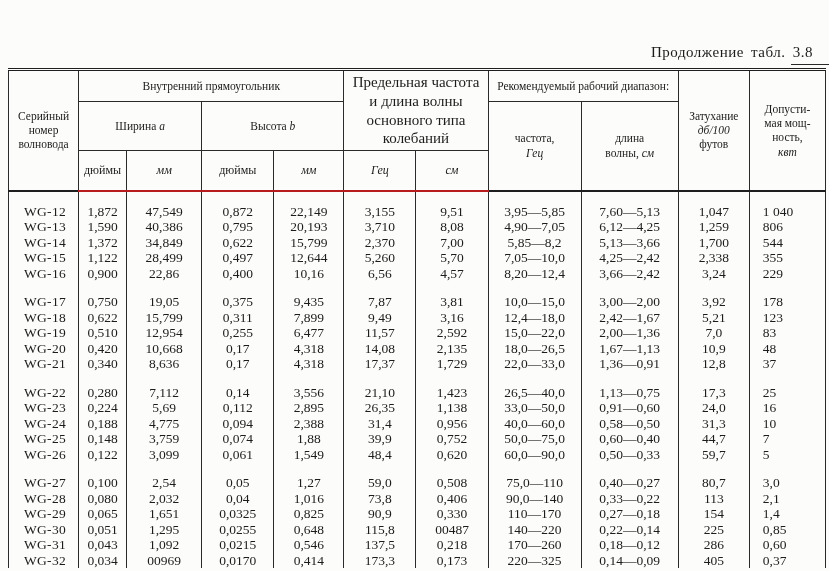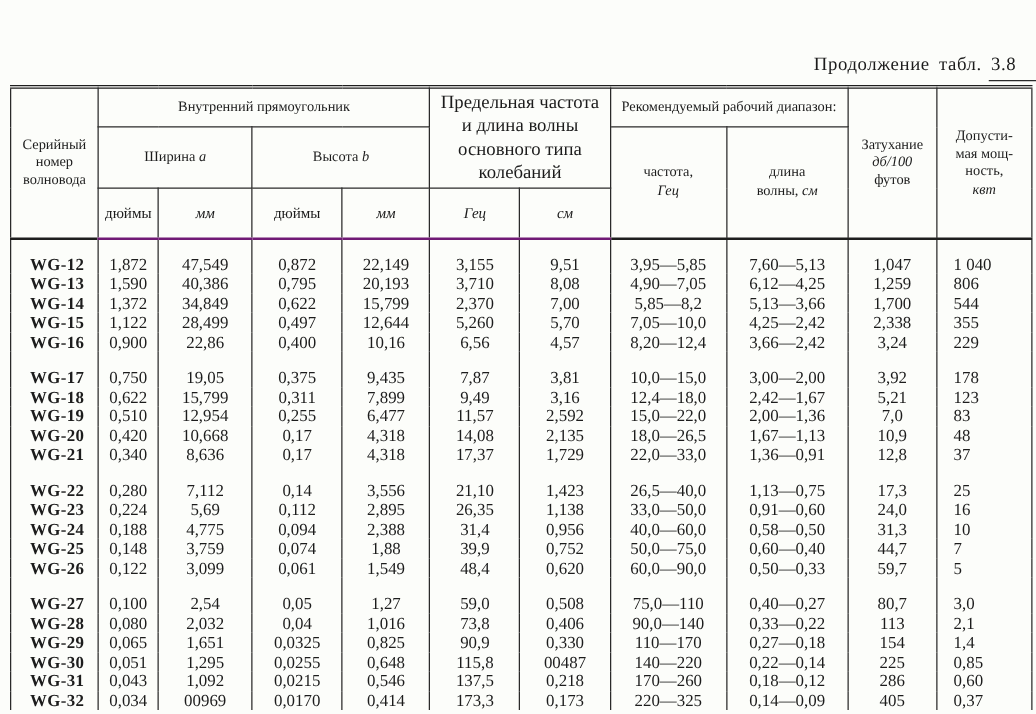--- a/index.html
+++ b/index.html
@@ -56,34 +56,34 @@
     line-height: 1.25;
     padding: 3px 2px;
     text-align: center;
     vertical-align: middle;
   }
   thead tr.units th { height: 40px; font-size: 12px; }
   thead tr:first-child th { height: 32px; }
   thead th.big { font-size: 15px; padding: 2px 4px; }
   thead tr.units th, thead th { background: transparent; }
   thead { border-bottom: 2px solid #1e1e1e; }
-  thead tr.units th { border-bottom: 2px solid #701a75; }
+  thead tr.units th { border-bottom: 2px solid #b91c1c; }
 
   tbody td {
     border-left: 1px solid #2a2a2a;
     border-right: 1px solid #2a2a2a;
     font-size: 13.5px;
     line-height: 15.5px;
     text-align: center;
     padding: 0 2px;
     white-space: nowrap;
   }
   tbody tr.first-of-body td { padding-top: 12px; }
   tbody tr.group-gap td { padding-top: 13px; }
-  tbody td.col-serial { text-align: left; padding-left: 15px; letter-spacing: 0.3px; font-weight: bold; }
+  tbody td.col-serial { text-align: left; padding-left: 15px; letter-spacing: 0.3px; }
   tbody td.col-power { text-align: left; padding-left: 13px; }
   i { font-style: italic; }
   .hdr-line { display: block; }
 </style>
 </head>
 <body>
 
 <div class="page">
   <div class="title-row">Продолжение табл. 3.8</div>
   <div class="title-rule"></div>

